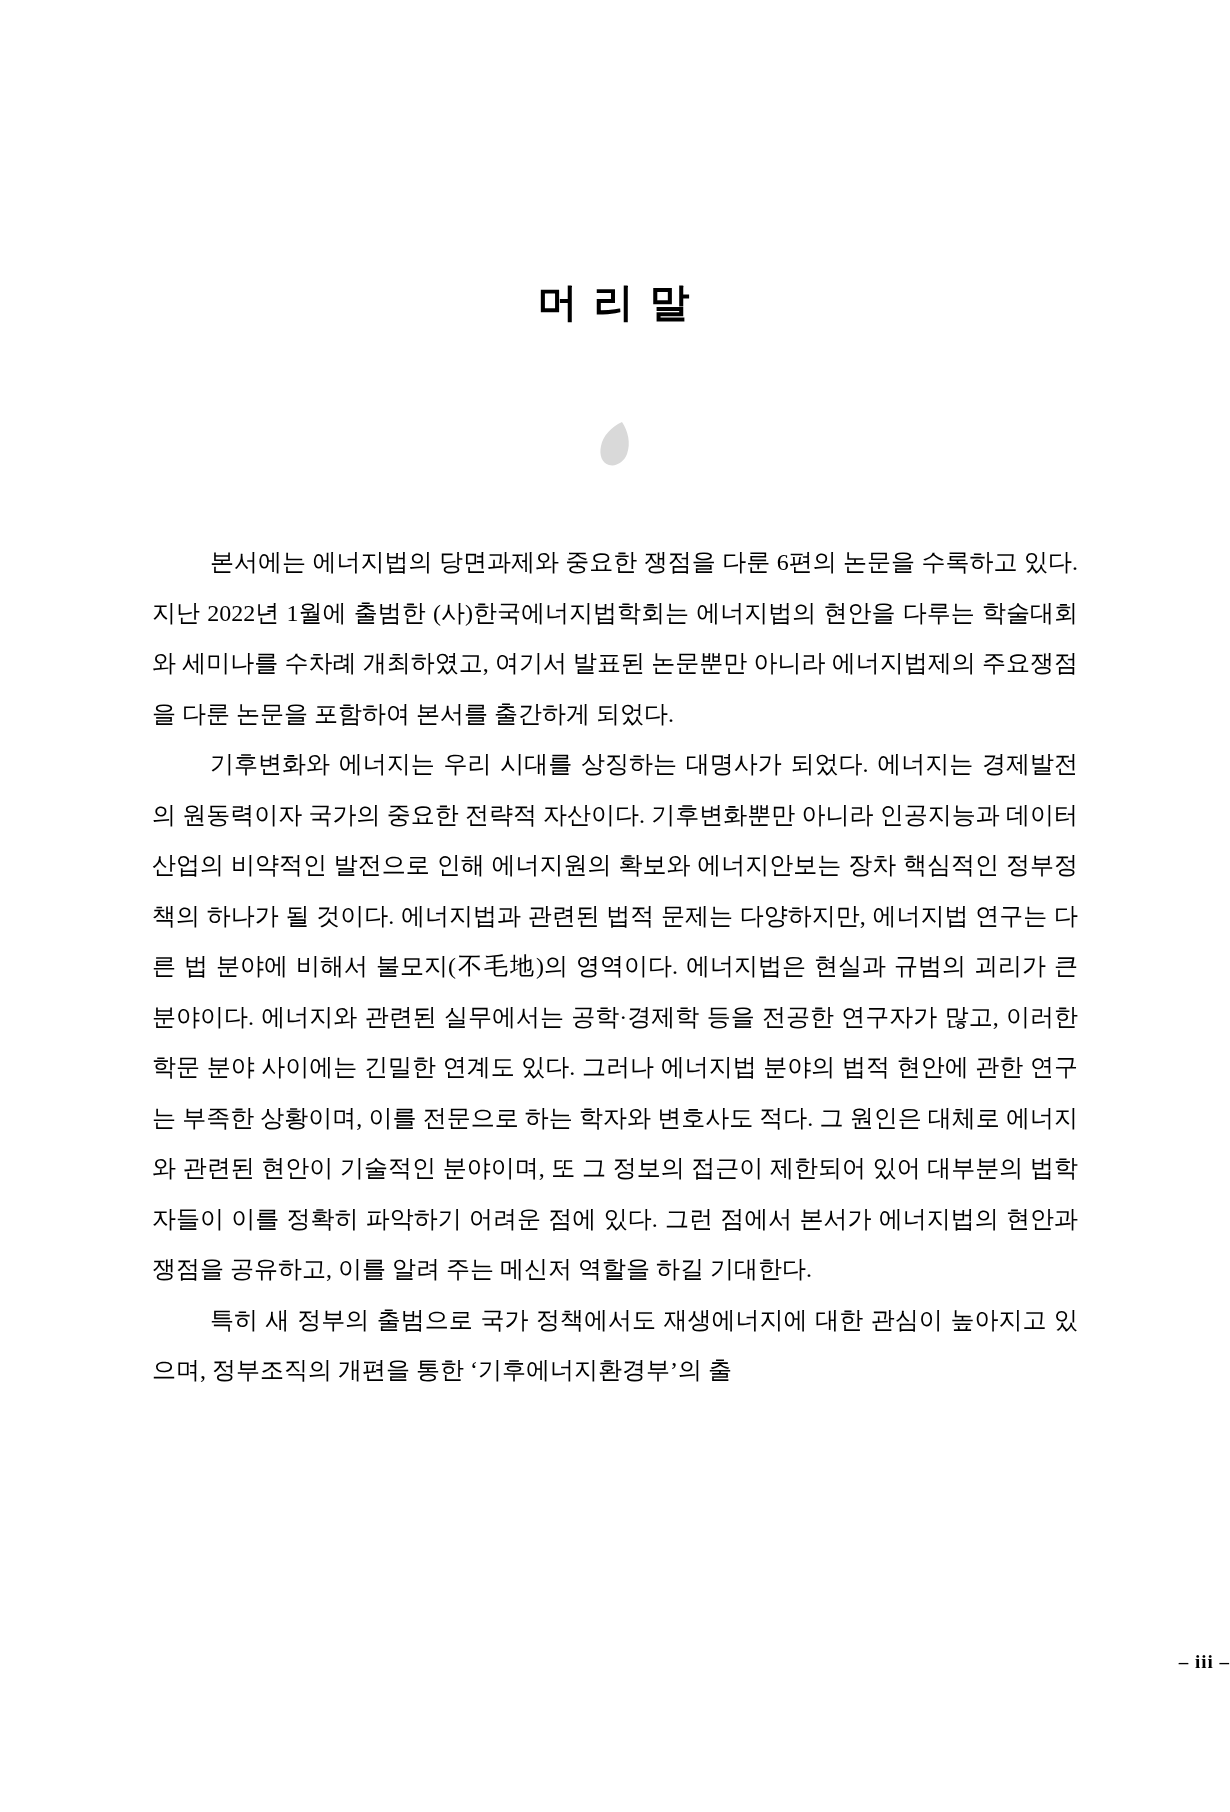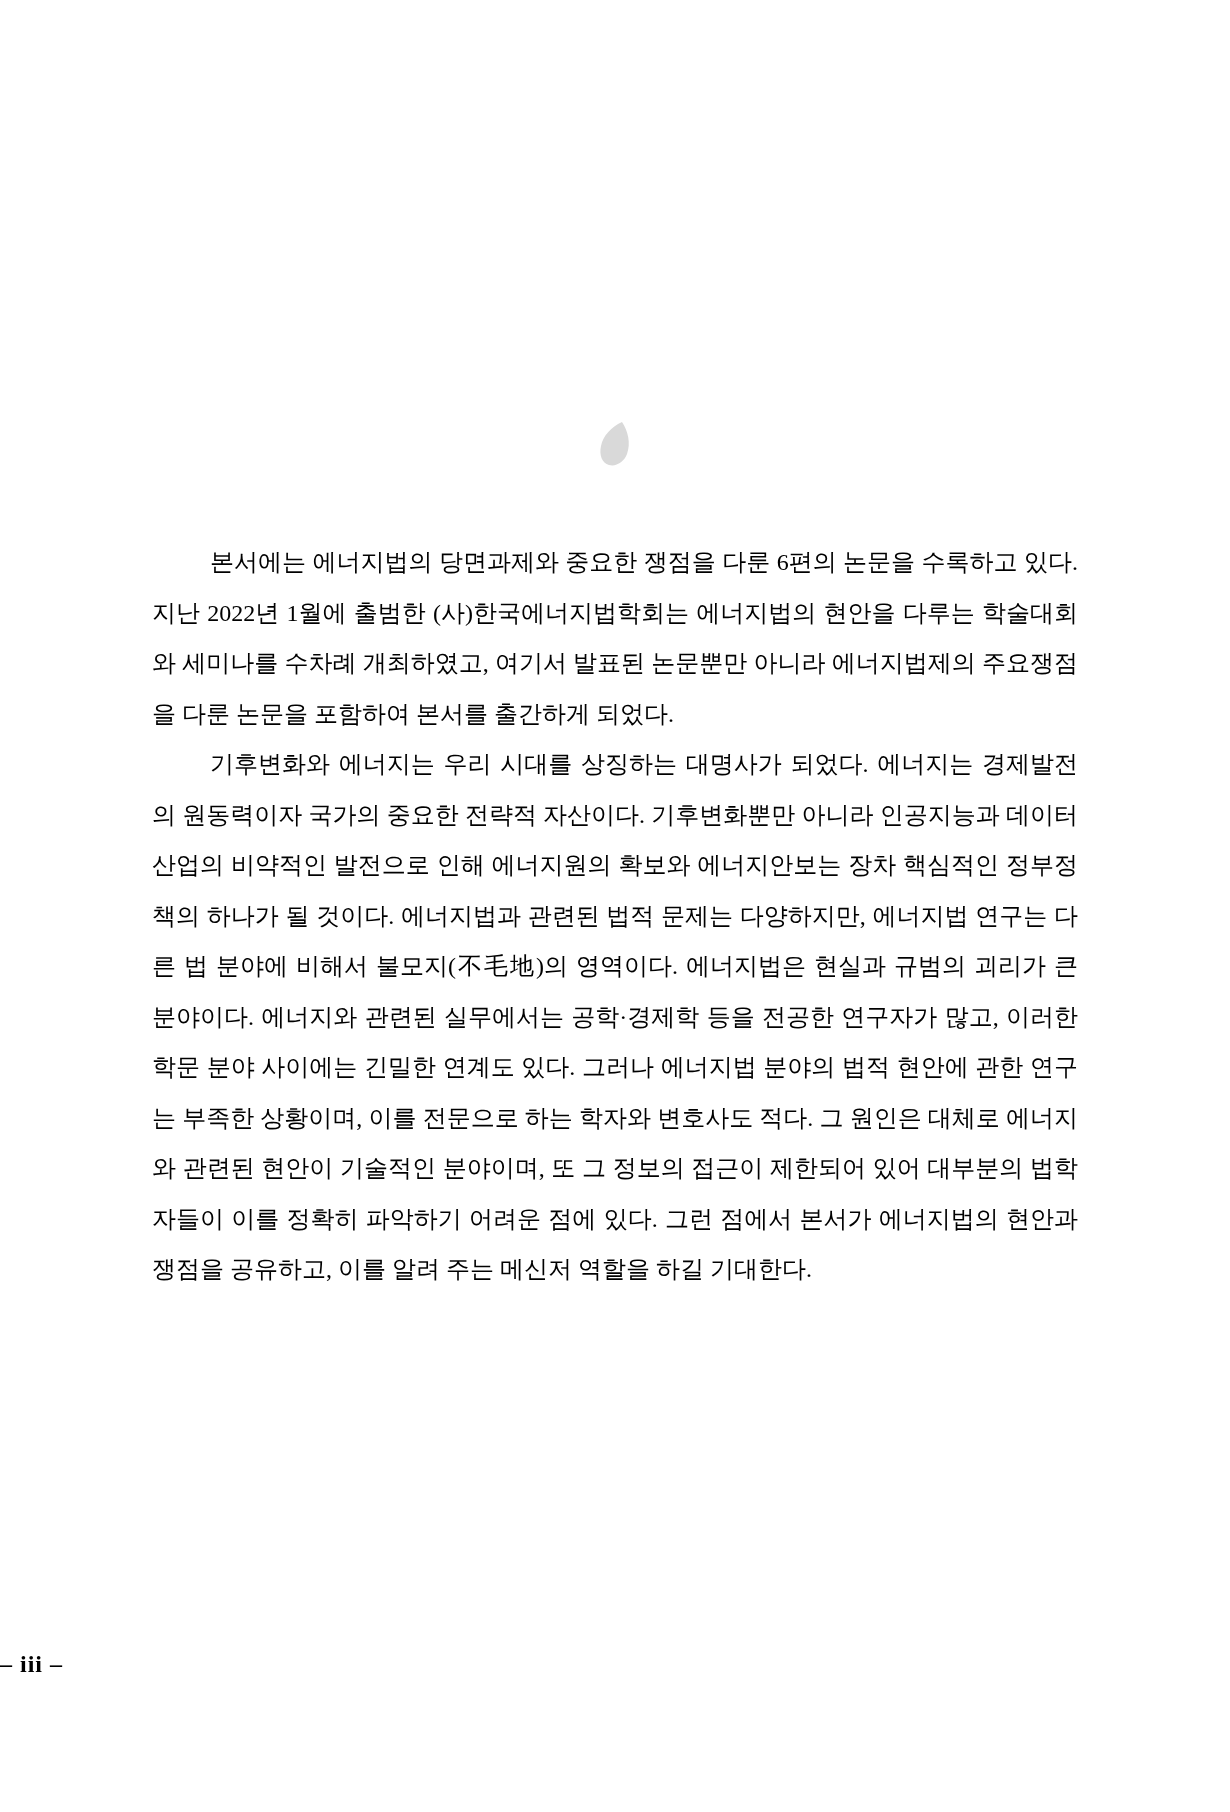--- a/index.html
+++ b/index.html
@@ -49,43 +49,45 @@
   .body-text p {
     margin: 0;
     padding: 0;
     text-indent: 58px;
   }
   .page-number {
     position: absolute;
     top: 1651px;
     left: 0;
     width: 100%;
-    text-align: left;
-    font-size: 24px;
+    text-align: right;
+    font-size: 19px;
     font-weight: bold;
     letter-spacing: 1px;
     color: #000000;
   }
 </style>
 </head>
 <body>
 
 <div class="page">
 
+  <h1 class="doc-title">머 리 말</h1>
 
   <div class="leaf">
     <svg width="38" height="48" viewBox="0 0 38 48" xmlns="http://www.w3.org/2000/svg">
       <path d="M 26,1
                C 32,10 35,22 31,33
                C 28,41 20,46 13,44
                C 6,42 3,34 5,25
                C 7,15 15,6 26,1 Z" fill="#d9d9d9"></path>
     </svg>
   </div>
 
   <div class="body-text">
     <p>본서에는 에너지법의 당면과제와 중요한 쟁점을 다룬 6편의 논문을 수록하고 있다. 지난 2022년 1월에 출범한 (사)한국에너지법학회는 에너지법의 현안을 다루는 학술대회와 세미나를 수차례 개최하였고, 여기서 발표된 논문뿐만 아니라 에너지법제의 주요쟁점을 다룬 논문을 포함하여 본서를 출간하게 되었다.</p>
     <p>기후변화와 에너지는 우리 시대를 상징하는 대명사가 되었다. 에너지는 경제발전의 원동력이자 국가의 중요한 전략적 자산이다. 기후변화뿐만 아니라 인공지능과 데이터산업의 비약적인 발전으로 인해 에너지원의 확보와 에너지안보는 장차 핵심적인 정부정책의 하나가 될 것이다. 에너지법과 관련된 법적 문제는 다양하지만, 에너지법 연구는 다른 법 분야에 비해서 불모지(不毛地)의 영역이다. 에너지법은 현실과 규범의 괴리가 큰 분야이다. 에너지와 관련된 실무에서는 공학·경제학 등을 전공한 연구자가 많고, 이러한 학문 분야 사이에는 긴밀한 연계도 있다. 그러나 에너지법 분야의 법적 현안에 관한 연구는 부족한 상황이며, 이를 전문으로 하는 학자와 변호사도 적다. 그 원인은 대체로 에너지와 관련된 현안이 기술적인 분야이며, 또 그 정보의 접근이 제한되어 있어 대부분의 법학자들이 이를 정확히 파악하기 어려운 점에 있다. 그런 점에서 본서가 에너지법의 현안과 쟁점을 공유하고, 이를 알려 주는 메신저 역할을 하길 기대한다.</p>
+    <p>특히 새 정부의 출범으로 국가 정책에서도 재생에너지에 대한 관심이 높아지고 있으며, 정부조직의 개편을 통한 ‘기후에너지환경부’의 출</p>
   </div>
 
   <div class="page-number">– iii –</div>
 
 </div>
 
 </body></html>

